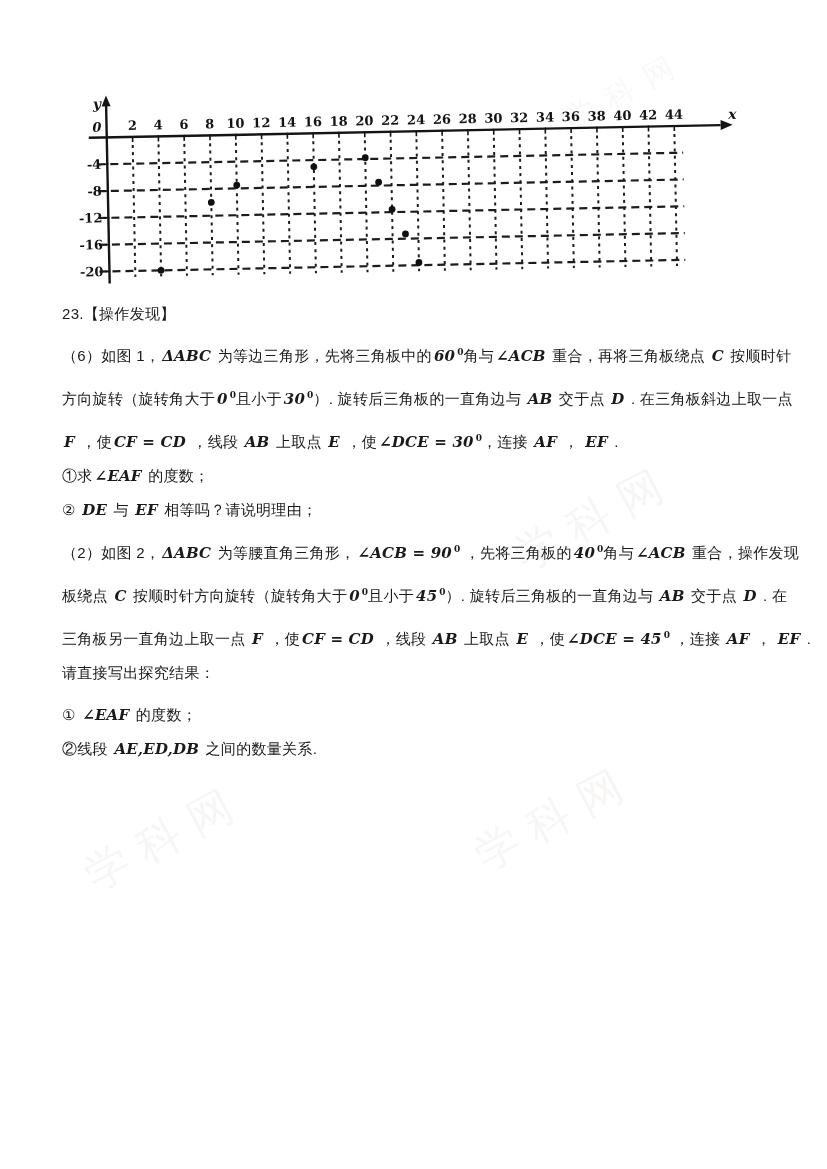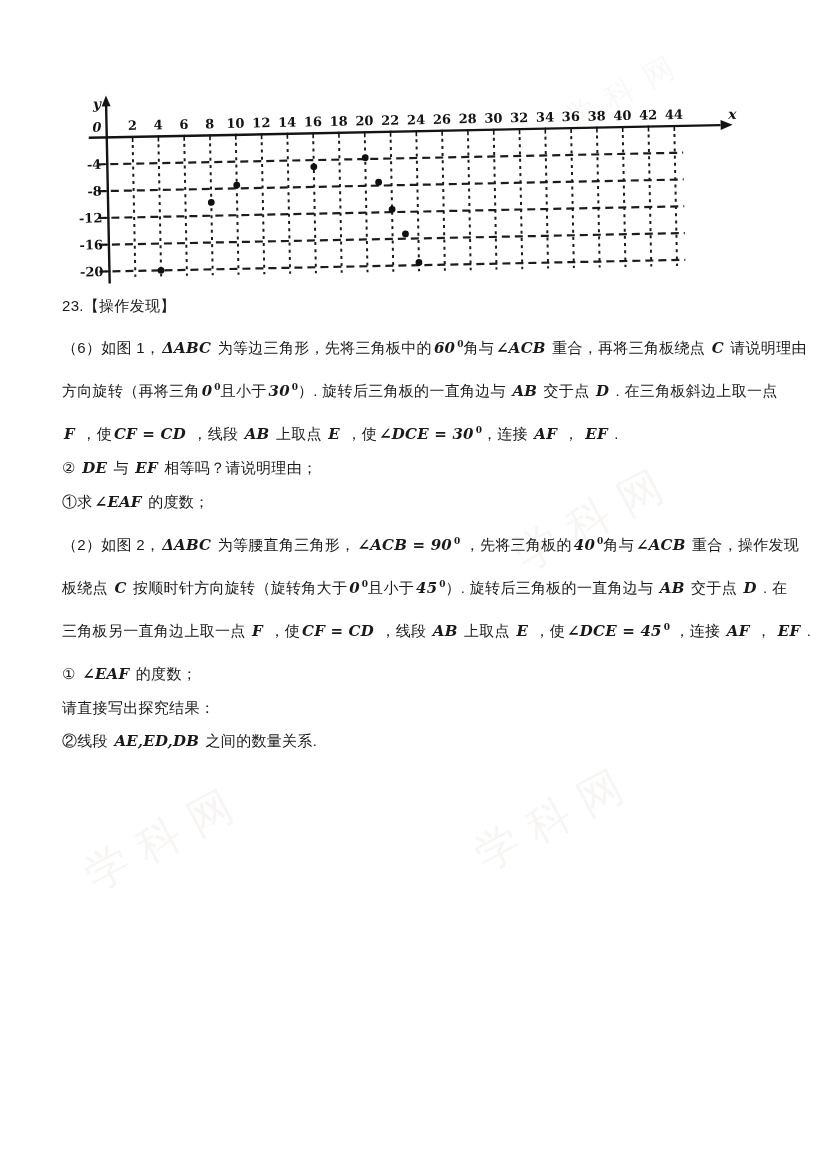--- a/index.html
+++ b/index.html
@@ -24,21 +24,21 @@
   .origin-label{font:italic bold 13px "DejaVu Serif", serif;}
   .datapoint{fill:#101010; stroke:none;}
   
   .text-block{
     position:absolute; left:62px; top:297px; width:720px;
     font-size:15px; color:#1a1a1a;
   }
   .ln{line-height:17px; white-space:nowrap;}
   .ln.lg{margin-top:25px;}
   .ln.sm{margin-top:16px;}
-  .ln.first{margin-top:0;}
+  .ln.first{margin-top:8px;}
   .seg-n{font-family:"Liberation Sans", sans-serif; letter-spacing:0.3px;}
   .seg-m{
     font-family:"DejaVu Serif", serif; font-weight:bold; font-style:italic;
     padding:0 2px; letter-spacing:0.2px;text-align:right;
   }
   .seg-s{
     font-family:"DejaVu Serif", serif; font-weight:bold;
     font-size:9px; vertical-align:super; line-height:0;
   }
   
@@ -154,30 +154,30 @@
         <circle cx="288" cy="69.46000000000001" r="3.4" class="datapoint"></circle>
         <circle cx="300.90000000000003" cy="94.25" r="3.4" class="datapoint"></circle>
         <circle cx="313.8" cy="121.72" r="3.4" class="datapoint"></circle>
         <circle cx="326.7" cy="146.51" r="3.4" class="datapoint"></circle>
         <circle cx="339.6" cy="175.32000000000002" r="3.4" class="datapoint"></circle>
       </svg>
   </div>
 
   <div class="text-block" id="problem-text">
       <div class="ln first"><span class="seg-n">23.【操作发现】</span></div>
-      <div class="ln lg"><span class="seg-n">（6）如图 1，</span><span class="seg-m">ΔABC</span><span class="seg-n"> 为等边三角形，先将三角板中的</span><span class="seg-m">60</span><span class="seg-s">0</span><span class="seg-n">角与</span><span class="seg-m">∠ACB</span><span class="seg-n"> 重合，再将三角板绕点 </span><span class="seg-m">C</span><span class="seg-n"> 请说明理由</span></div>
-      <div class="ln lg"><span class="seg-n">方向旋转（再将三角</span><span class="seg-m">0</span><span class="seg-s">0</span><span class="seg-n">且小于</span><span class="seg-m">30</span><span class="seg-s">0</span><span class="seg-n">）. 旋转后三角板的一直角边与 </span><span class="seg-m">AB</span><span class="seg-n"> 交于点 </span><span class="seg-m">D</span><span class="seg-n"> . 在三角板斜边上取一点</span></div>
+      <div class="ln lg"><span class="seg-n">（6）如图 1，</span><span class="seg-m">ΔABC</span><span class="seg-n"> 为等边三角形，先将三角板中的</span><span class="seg-m">60</span><span class="seg-s">0</span><span class="seg-n">角与</span><span class="seg-m">∠ACB</span><span class="seg-n"> 重合，再将三角板绕点 </span><span class="seg-m">C</span><span class="seg-n"> 按顺时针</span></div>
+      <div class="ln lg"><span class="seg-n">方向旋转（旋转角大于</span><span class="seg-m">0</span><span class="seg-s">0</span><span class="seg-n">且小于</span><span class="seg-m">30</span><span class="seg-s">0</span><span class="seg-n">）. 旋转后三角板的一直角边与 </span><span class="seg-m">AB</span><span class="seg-n"> 交于点 </span><span class="seg-m">D</span><span class="seg-n"> . 在三角板斜边上取一点</span></div>
       <div class="ln lg"><span class="seg-m">F</span><span class="seg-n"> ，使</span><span class="seg-m">CF = CD</span><span class="seg-n"> ，线段 </span><span class="seg-m">AB</span><span class="seg-n"> 上取点 </span><span class="seg-m">E</span><span class="seg-n"> ，使</span><span class="seg-m">∠DCE = 30</span><span class="seg-s">0</span><span class="seg-n">，连接 </span><span class="seg-m">AF</span><span class="seg-n"> ， </span><span class="seg-m">EF</span><span class="seg-n"> .</span></div>
+      <div class="ln sm"><span class="seg-n">①求</span><span class="seg-m">∠EAF</span><span class="seg-n"> 的度数；</span></div>
       <div class="ln sm"><span class="seg-n">② </span><span class="seg-m">DE</span><span class="seg-n"> 与 </span><span class="seg-m">EF</span><span class="seg-n"> 相等吗？请说明理由；</span></div>
-      <div class="ln sm"><span class="seg-n">①求</span><span class="seg-m">∠EAF</span><span class="seg-n"> 的度数；</span></div>
       <div class="ln lg"><span class="seg-n">（2）如图 2，</span><span class="seg-m">ΔABC</span><span class="seg-n"> 为等腰直角三角形，</span><span class="seg-m">∠ACB = 90</span><span class="seg-s">0</span><span class="seg-n"> ，先将三角板的</span><span class="seg-m">40</span><span class="seg-s">0</span><span class="seg-n">角与</span><span class="seg-m">∠ACB</span><span class="seg-n"> 重合，操作发现</span></div>
       <div class="ln lg"><span class="seg-n">板绕点 </span><span class="seg-m">C</span><span class="seg-n"> 按顺时针方向旋转（旋转角大于</span><span class="seg-m">0</span><span class="seg-s">0</span><span class="seg-n">且小于</span><span class="seg-m">45</span><span class="seg-s">0</span><span class="seg-n">）. 旋转后三角板的一直角边与 </span><span class="seg-m">AB</span><span class="seg-n"> 交于点 </span><span class="seg-m">D</span><span class="seg-n"> . 在</span></div>
       <div class="ln lg"><span class="seg-n">三角板另一直角边上取一点 </span><span class="seg-m">F</span><span class="seg-n"> ，使</span><span class="seg-m">CF = CD</span><span class="seg-n"> ，线段 </span><span class="seg-m">AB</span><span class="seg-n"> 上取点 </span><span class="seg-m">E</span><span class="seg-n"> ，使</span><span class="seg-m">∠DCE = 45</span><span class="seg-s">0</span><span class="seg-n"> ，连接 </span><span class="seg-m">AF</span><span class="seg-n"> ， </span><span class="seg-m">EF</span><span class="seg-n"> .</span></div>
+      <div class="ln sm"><span class="seg-n">请直接写出探究结果：</span></div>
       <div class="ln lg"><span class="seg-n">① </span><span class="seg-m">∠EAF</span><span class="seg-n"> 的度数；</span></div>
-      <div class="ln sm"><span class="seg-n">请直接写出探究结果：</span></div>
       <div class="ln sm"><span class="seg-n">②线段 </span><span class="seg-m">AE,ED,DB</span><span class="seg-n"> 之间的数量关系.</span></div>
     </div>
 
   <div class="wm wm1">学科网</div>
   <div class="wm wm2">学科网</div>
   <div class="wm wm3">学科网</div>
   <div class="wm wm4">学科网</div>
 
 </div>
 

